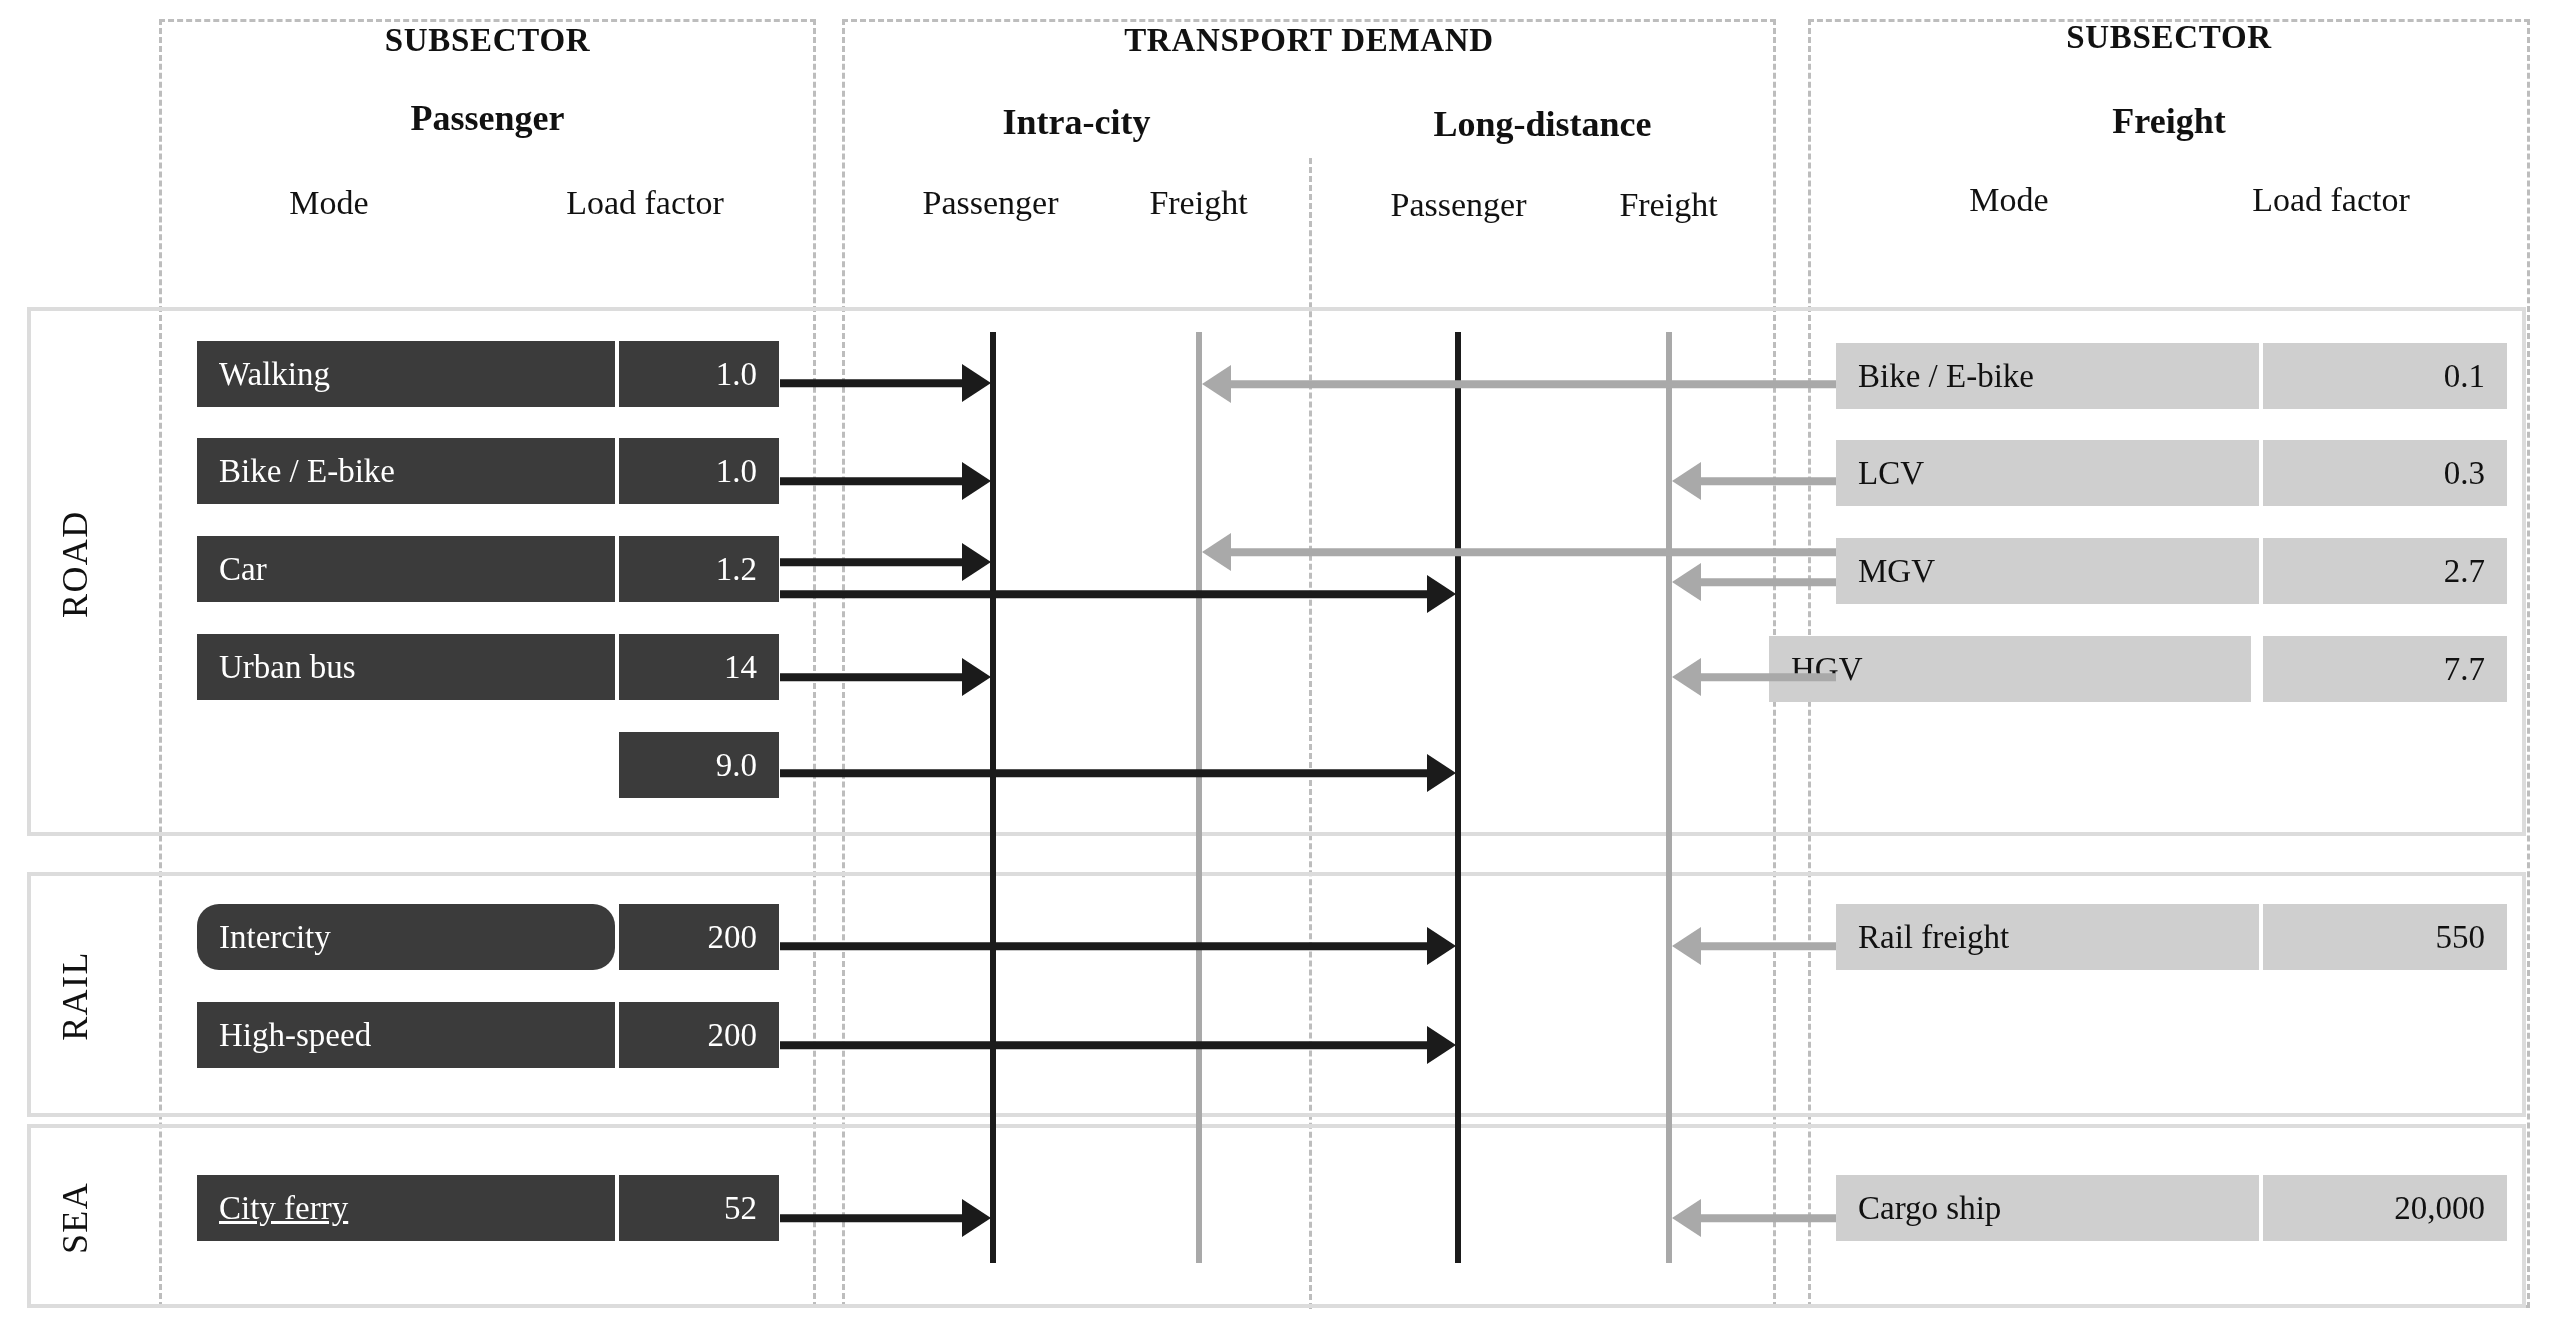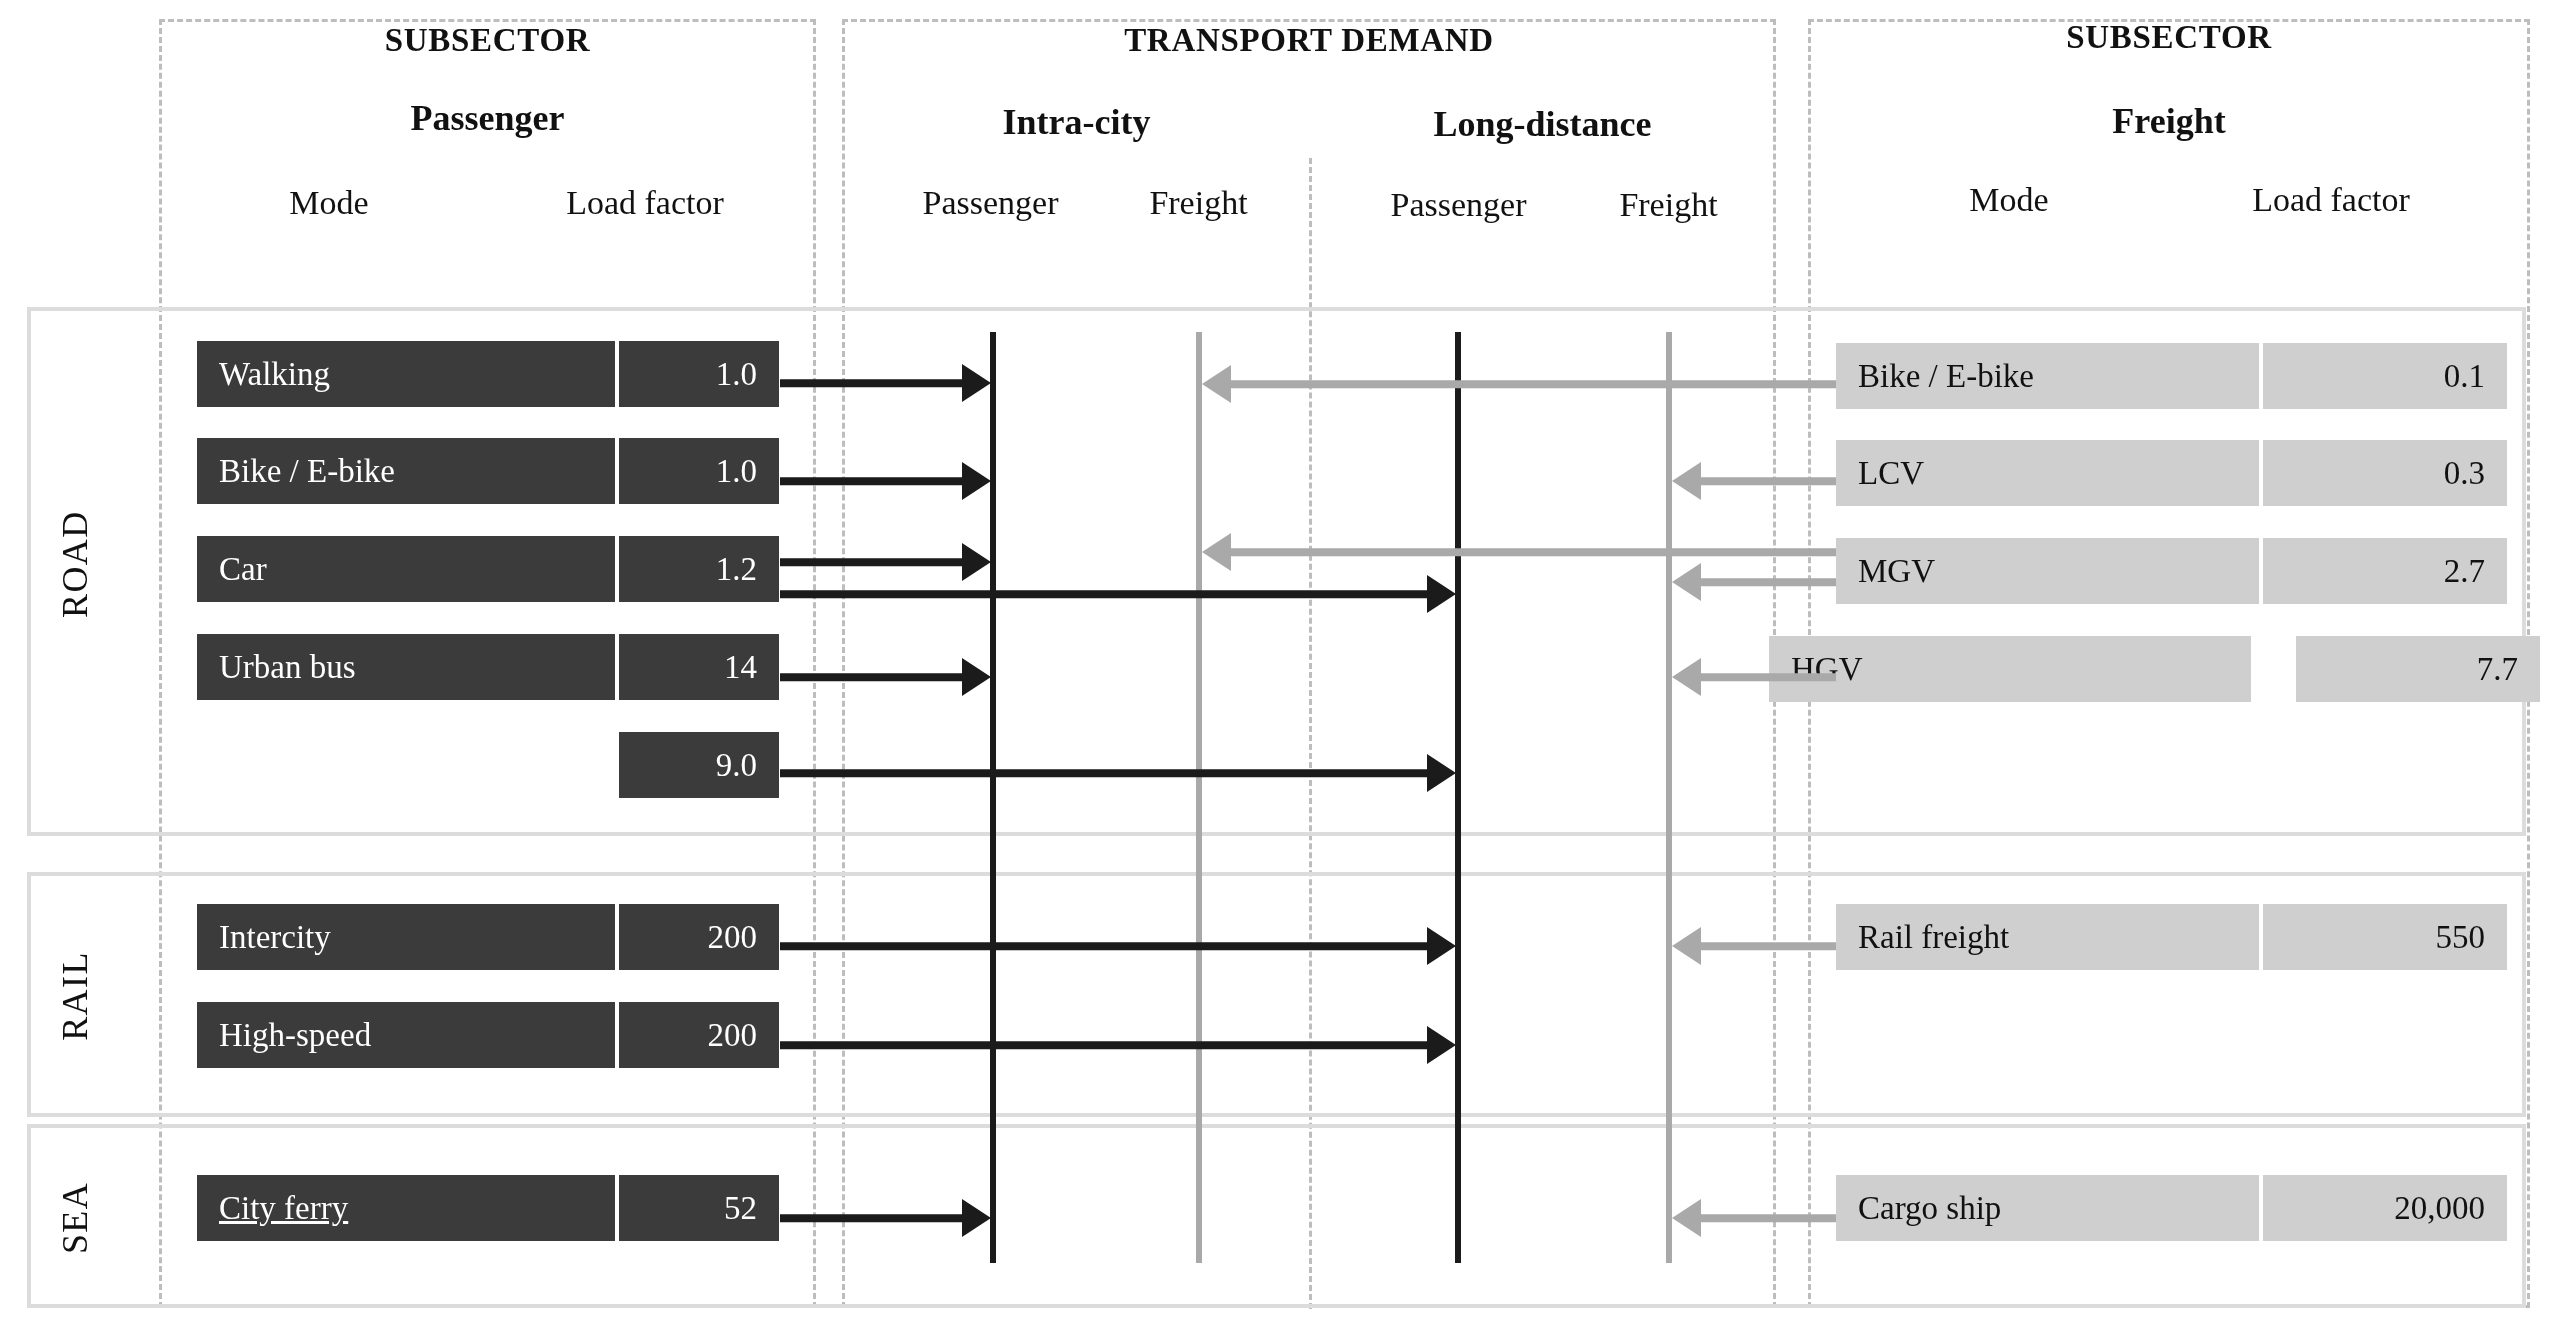--- a/index.html
+++ b/index.html
@@ -149,40 +149,40 @@
   <div class="cell dark loadval" style="left:619px;top:438px;width:160px;height:66px;">1.0</div>
 
   <div class="cell dark modename" style="left:197px;top:536px;width:418px;height:66px;">Car</div>
   <div class="cell dark loadval" style="left:619px;top:536px;width:160px;height:66px;">1.2</div>
 
   <div class="cell dark modename" style="left:197px;top:634px;width:418px;height:66px;">Urban bus</div>
   <div class="cell dark loadval" style="left:619px;top:634px;width:160px;height:66px;">14</div>
 
   <div class="cell dark loadval" style="left:619px;top:732px;width:160px;height:66px;">9.0</div>
 
-  <div class="cell dark modename" style="left:197px;top:904px;width:418px;height:66px;">Intercity</div>
+  <div class="cell dark modename" style="left:197px;top:904px;width:418px;height:66px;border-radius:22px;">Intercity</div>
   <div class="cell dark loadval" style="left:619px;top:904px;width:160px;height:66px;">200</div>
 
   <div class="cell dark modename" style="left:197px;top:1002px;width:418px;height:66px;">High-speed</div>
   <div class="cell dark loadval" style="left:619px;top:1002px;width:160px;height:66px;">200</div>
 
   <div class="cell dark modename" style="left:197px;top:1175px;width:418px;height:66px;text-decoration:underline;">City ferry</div>
   <div class="cell dark loadval" style="left:619px;top:1175px;width:160px;height:66px;">52</div>
 
   <div class="cell light modename" style="left:1836px;top:343px;width:423px;height:66px;">Bike / E-bike</div>
   <div class="cell light loadval" style="left:2263px;top:343px;width:244px;height:66px;">0.1</div>
 
   <div class="cell light modename" style="left:1836px;top:440px;width:423px;height:66px;">LCV</div>
   <div class="cell light loadval" style="left:2263px;top:440px;width:244px;height:66px;">0.3</div>
 
   <div class="cell light modename" style="left:1836px;top:538px;width:423px;height:66px;">MGV</div>
   <div class="cell light loadval" style="left:2263px;top:538px;width:244px;height:66px;">2.7</div>
 
   <div class="cell light modename" style="left:1769px;top:636px;width:482px;height:66px;">HGV</div>
-  <div class="cell light loadval" style="left:2263px;top:636px;width:244px;height:66px;margin-left:33px;">7.7</div>
+  <div class="cell light loadval" style="left:2263px;top:636px;width:244px;height:66px;">7.7</div>
 
   <div class="cell light modename" style="left:1836px;top:904px;width:423px;height:66px;">Rail freight</div>
   <div class="cell light loadval" style="left:2263px;top:904px;width:244px;height:66px;">550</div>
 
   <div class="cell light modename" style="left:1836px;top:1175px;width:423px;height:66px;">Cargo ship</div>
   <div class="cell light loadval" style="left:2263px;top:1175px;width:244px;height:66px;">20,000</div>
 
   <div class="arrow black right" style="left:780px;top:383px;">
     <span class="shaft" style="left:0;width:182px;"></span>
     <span class="head" style="left:182px;"></span>

